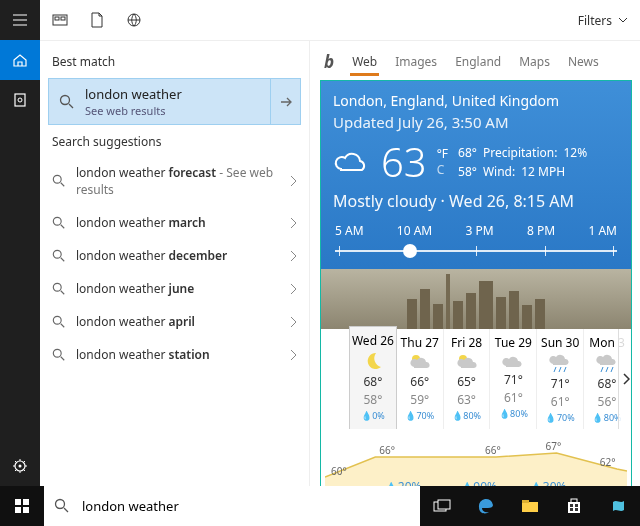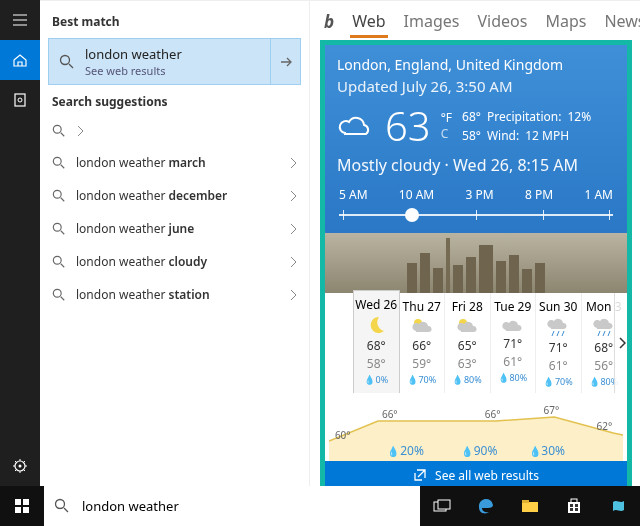--- a/index.html
+++ b/index.html
@@ -25,43 +25,43 @@
 
 .panel{flex:1;display:flex;flex-direction:column;background:#fff;min-width:0;}
 .topbar{height:40px;display:flex;align-items:center;padding:0 12px;gap:22px;color:#333;}
 .topbar .tleft{display:flex;gap:22px;align-items:center;}
 .topbar .filters{margin-left:auto;display:flex;align-items:center;gap:6px;color:#333;}
 
 .content{flex:1;display:flex;min-height:0;border-top:1px solid #eee;}
 
 
 .searchcol{width:270px;display:flex;flex-direction:column;min-height:0;padding:6px 0;border-right:1px solid #eee;}
-.sectionlabel{font-weight:700;padding:6px 12px;color:#333;}
+.sectionlabel{font-weight:400;padding:6px 12px;color:#333;}
 .best{margin:2px 8px;display:flex;align-items:center;background:var(--accent-light);border:1px solid #9ecff0;}
 .best .bicon{width:36px;display:flex;align-items:center;justify-content:center;color:#555;}
 .best .btxt{flex:1;padding:6px 0;}
 .best .btitle{font-size:13px;color:#222;}
 .best .bsub{font-size:11px;color:#557;}
 .best .barrow{width:30px;align-self:stretch;display:flex;align-items:center;justify-content:center;border-left:1px solid #9ecff0;color:#666;}
 .sugg{display:flex;align-items:center;padding:8px 12px;gap:10px;color:#333;}
 .sugg .sicon{color:#666;}
 .sugg .stxt{flex:1;white-space:normal;}
 .sugg .stxt .muted{color:var(--text-muted);}
 .sugg .stxt strong{font-weight:600;}
 .sugg .chev{color:#888;}
 
 
 .preview{flex:1;display:flex;flex-direction:column;min-width:0;padding:6px 8px 0 10px;overflow:hidden;}
 .bingtabs{display:flex;align-items:center;gap:18px;height:28px;padding-left:4px;}
 .blogo{font-weight:700;font-style:italic;font-size:17px;color:#555;}
-.btab{font-size:16px;color:#767676;position:relative;}
+.btab{font-size:12px;color:#767676;position:relative;}
 .btab.sel{color:#444;}
 .btab.sel::after{content:"";position:absolute;left:-2px;right:-2px;bottom:-6px;height:3px;background:#de7a1b;}
 
-.wcard{margin-top:5px;border:5px solid #14b8a6;display:flex;flex-direction:column;overflow:hidden;}
+.wcard{margin-top:5px;border:1px solid #14b8a6;display:flex;flex-direction:column;overflow:hidden;}
 .whero{background:linear-gradient(#3f8fd8,#2a78c6);color:#fff;padding:10px 12px 6px 12px;position:relative;}
 .wloc{font-size:14px;}
 .wupd{font-size:15px;opacity:.9;margin-top:2px;}
 .wmain{display:flex;align-items:center;gap:10px;margin-top:10px;}
 .wtemp{font-size:40px;font-weight:300;line-height:1;}
 .wunits{display:flex;flex-direction:column;font-size:11px;line-height:1.3;}
 .wdetails{display:flex;flex-direction:column;font-size:11px;gap:2px;}
 .wdetails .row{display:flex;gap:6px;}
 .wcond{font-size:16px;margin-top:8px;opacity:.95;}
 
@@ -133,20 +133,48 @@
     </div>
     <div class="ritem">
       <svg width="16" height="16" viewBox="0 0 16 16">
           <rect x="2" y="3" width="8" height="7" fill="none" stroke="#fff"></rect>
           <rect x="6" y="6" width="8" height="7" fill="#1f1f1f" stroke="#fff"></rect>
         </svg>
     </div>
   </div>
 
   <div class="panel">
+    <div class="topbar">
+      <div class="tleft">
+        <span>
+            <svg width="16" height="16" viewBox="0 0 16 16">
+              <rect x="1" y="3" width="14" height="10" fill="none" stroke="#333"></rect>
+              <rect x="3" y="5" width="4" height="3" fill="none" stroke="#333"></rect>
+              <rect x="9" y="5" width="4" height="3" fill="none" stroke="#333"></rect>
+            </svg>
+          </span>
+        <span>
+            <svg width="14" height="16" viewBox="0 0 14 16">
+              <path fill="none" stroke="#333" d="M2 1h7l3 3v11H2z M9 1v3h3"></path>
+            </svg>
+          </span>
+        <span>
+            <svg width="16" height="16" viewBox="0 0 16 16">
+              <circle cx="8" cy="8" r="6" fill="none" stroke="#333"></circle>
+              <path fill="none" stroke="#333" d="M2 8h12 M8 2c3 3 3 9 0 12 M8 2c-3 3-3 9 0 12"></path>
+            </svg>
+          </span>
+      </div>
+      <div class="filters">
+        <span>Filters</span>
+        <svg width="10" height="10" viewBox="0 0 10 10">
+            <path fill="none" stroke="#333" d="M1 3l4 4 4-4"></path>
+          </svg>
+      </div>
+    </div>
 
     <div class="content">
 
       <div class="searchcol">
         <div class="sectionlabel">Best match</div>
         <div class="best">
           <div class="bicon">
             <svg width="16" height="16" viewBox="0 0 16 16">
                 <circle cx="6" cy="6" r="4.5" fill="none" stroke="#555" stroke-width="1.3"></circle>
                 <line x1="10" y1="10" x2="14" y2="14" stroke="#555" stroke-width="1.3"></line>
@@ -165,20 +193,21 @@
 
         <div class="sectionlabel">Search suggestions</div>
         <div id="suggs">
             <div class="sugg">
               <span class="sicon">
                 <svg width="14" height="14" viewBox="0 0 16 16">
                   <circle cx="6" cy="6" r="4.5" fill="none" stroke="#666" stroke-width="1.3"></circle>
                   <line x1="10" y1="10" x2="14" y2="14" stroke="#666" stroke-width="1.3"></line>
                 </svg>
               </span>
+              <span class="stxt">london weather <strong>forecast</strong><span class="muted"> - See web results</span></span>
               <span class="chev">
                 <svg width="8" height="12" viewBox="0 0 8 12">
                   <path fill="none" stroke="#888" d="M2 1l5 5-5 5"></path>
                 </svg>
               </span>
             </div>
             <div class="sugg">
               <span class="sicon">
                 <svg width="14" height="14" viewBox="0 0 16 16">
                   <circle cx="6" cy="6" r="4.5" fill="none" stroke="#666" stroke-width="1.3"></circle>
@@ -220,21 +249,21 @@
                 </svg>
               </span>
             </div>
             <div class="sugg">
               <span class="sicon">
                 <svg width="14" height="14" viewBox="0 0 16 16">
                   <circle cx="6" cy="6" r="4.5" fill="none" stroke="#666" stroke-width="1.3"></circle>
                   <line x1="10" y1="10" x2="14" y2="14" stroke="#666" stroke-width="1.3"></line>
                 </svg>
               </span>
-              <span class="stxt">london weather <strong>cloudy</strong><span class="muted"></span></span>
+              <span class="stxt">london weather <strong>april</strong><span class="muted"></span></span>
               <span class="chev">
                 <svg width="8" height="12" viewBox="0 0 8 12">
                   <path fill="none" stroke="#888" d="M2 1l5 5-5 5"></path>
                 </svg>
               </span>
             </div>
             <div class="sugg">
               <span class="sicon">
                 <svg width="14" height="14" viewBox="0 0 16 16">
                   <circle cx="6" cy="6" r="4.5" fill="none" stroke="#666" stroke-width="1.3"></circle>
@@ -249,21 +278,21 @@
               </span>
             </div>
           </div>
       </div>
 
       <div class="preview">
         <div class="bingtabs">
           <span class="blogo">b</span>
           <span class="btab sel">Web</span>
           <span class="btab">Images</span>
-          <span class="btab">Videos</span>
+          <span class="btab">England</span>
           <span class="btab">Maps</span>
           <span class="btab">News</span>
         </div>
 
         <div class="wcard">
           <div class="whero">
             <div class="wloc">London, England, United Kingdom</div>
             <div class="wupd">Updated July 26, 3:50 AM</div>
             <div class="wmain">
               <span>

